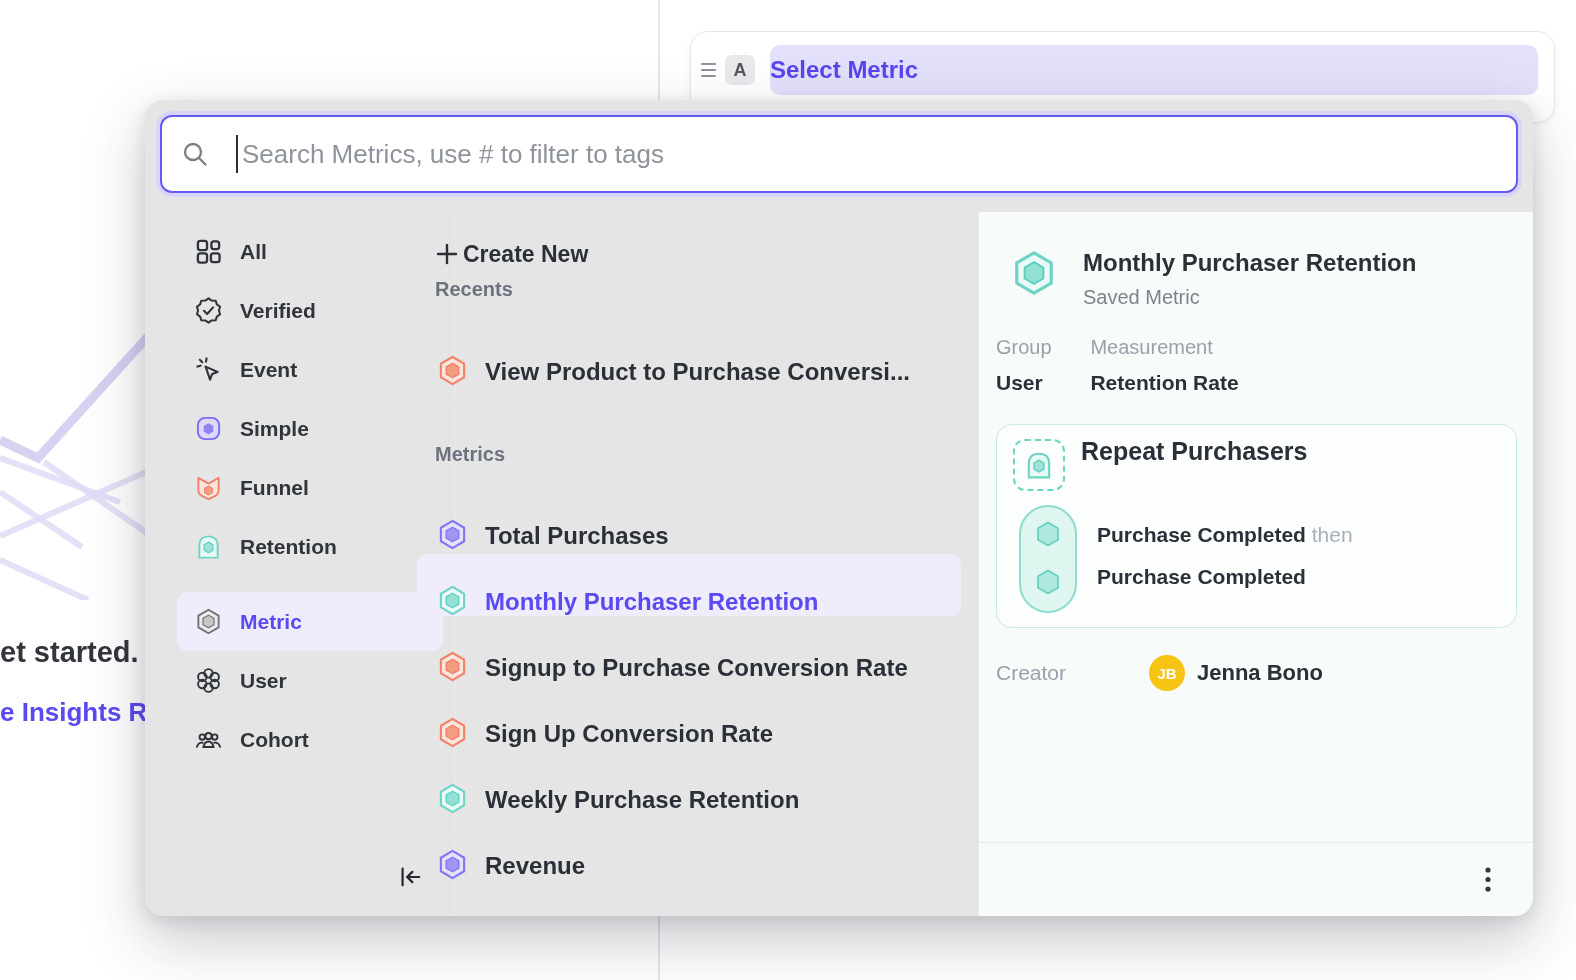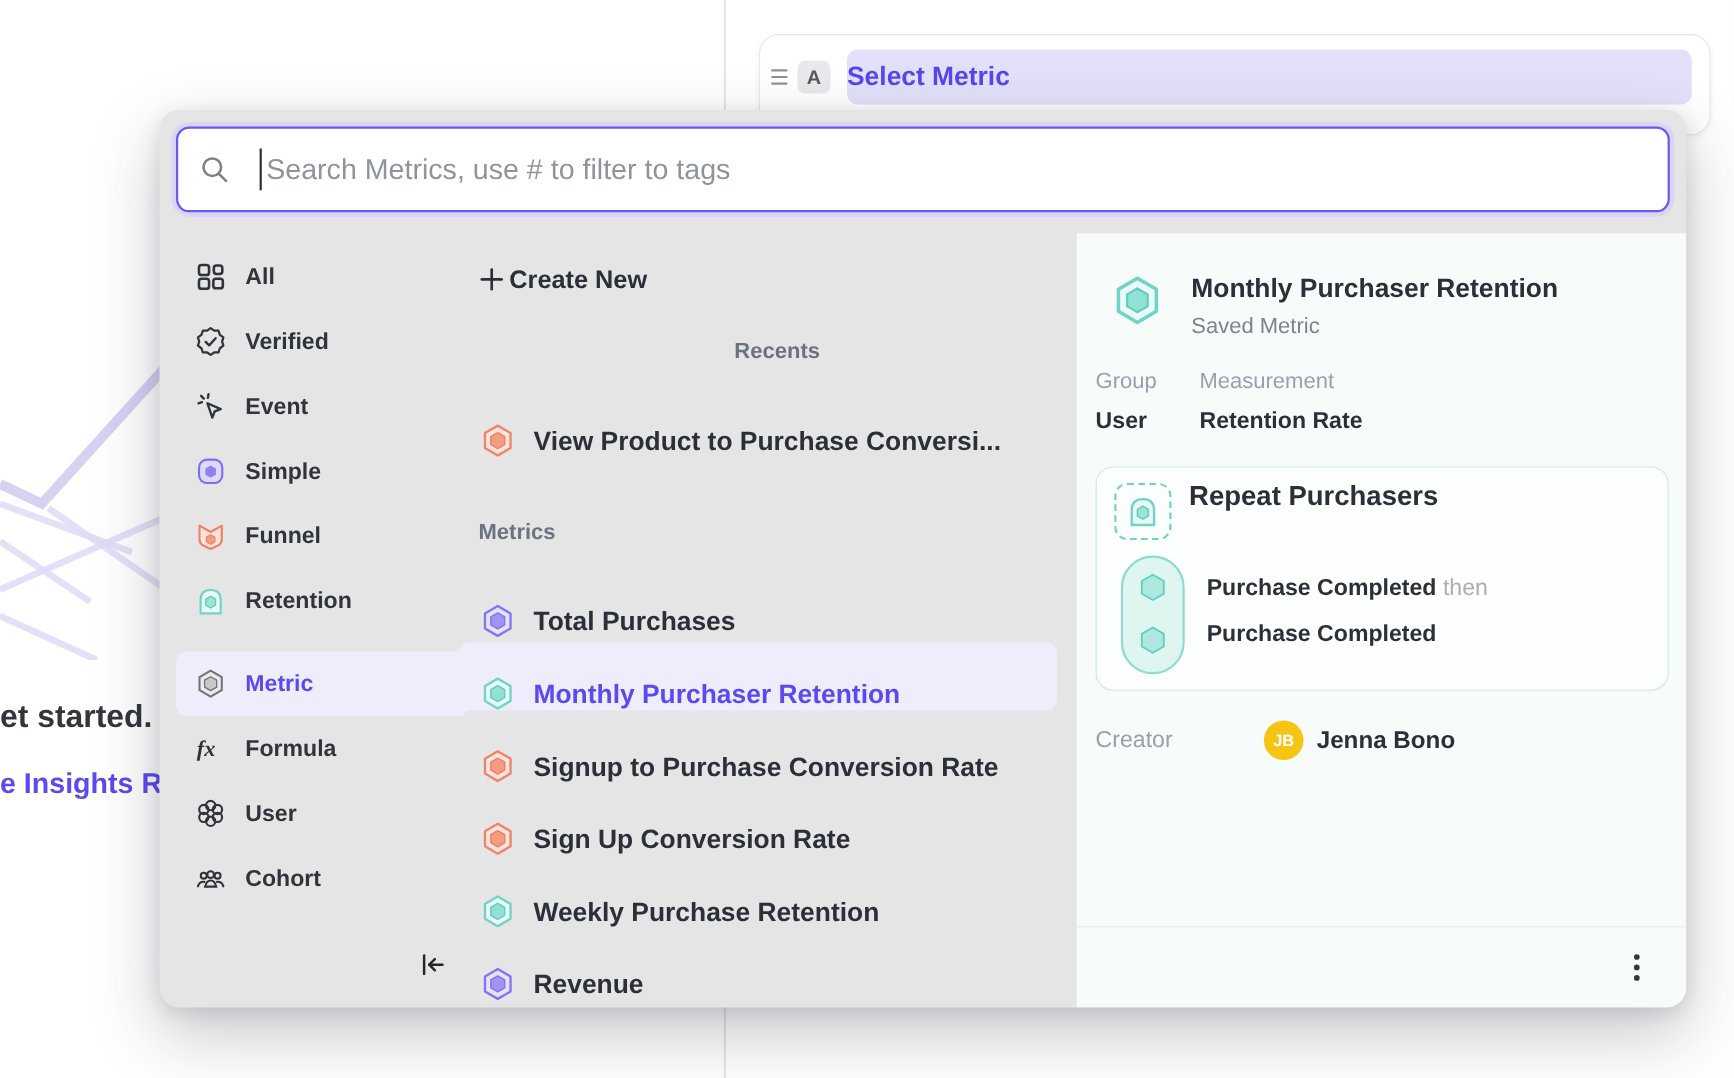--- a/index.html
+++ b/index.html
@@ -34,36 +34,36 @@
                display:flex;align-items:center;background:#fff;}
   .search-icon{display:flex;margin-left:19px;}
   .text-caret{width:2px;height:38px;background:#2c3036;margin-left:27px;}
   .search-input{flex:1;border:none;outline:none;background:transparent;font-size:26px;margin-left:2px;
                 font-family:"Liberation Sans",sans-serif;color:#2b3038;}
   .search-input::placeholder{color:#8e939c;}
 
   .columns{position:absolute;left:0;top:112px;right:0;bottom:0;}
 
   
-  .sidebar{position:absolute;left:0;top:0;bottom:0;width:294px;border-right:1px solid #e8e9eb;box-sizing:border-box;}
+  .sidebar{position:absolute;left:17px;top:0;bottom:0;width:294px;border-right:1px solid #e8e9eb;box-sizing:border-box;}
   .sidebar-list{padding-top:10px;}
   .sidebar-item-row{height:59px;display:flex;align-items:center;gap:18px;margin:0 12px 0 15px;padding-left:18px;
                     border-radius:10px;font-size:21px;font-weight:600;color:#30343b;cursor:pointer;}
   .sidebar-item-row.selected{background:#efecfc;color:#5a4af0;margin-top:16px;}
   .sidebar-item-row .row-icon{width:27px;height:27px;}
   .sidebar-footer{position:absolute;left:0;bottom:0;width:100%;height:80px;border-top:1px solid #e8e9eb;box-sizing:border-box;
                   display:flex;align-items:center;justify-content:flex-end;}
   .collapse-btn{margin-right:28px;background:none;border:none;cursor:pointer;display:flex;padding:4px;}
 
   
   .mid{position:absolute;left:255px;top:0;bottom:0;width:578px;overflow:hidden;}
   .create-new{margin-top:20px;height:44px;display:flex;align-items:center;gap:4px;padding-left:35px;
               font-size:23px;font-weight:700;color:#2b3038;cursor:pointer;}
   .section-label{padding-left:35px;font-size:20px;font-weight:700;color:#6c727e;height:26px;line-height:26px;}
-  .section-label.recents{margin-top:30px;text-align:center;}
+  .section-label.recents{}
   .section-label.metrics{margin-top:38px;}
   .recent-list{margin-top:22px;}
   .metric-list{margin-top:21px;}
   .recent-item-row,.metric-item-row{height:62px;display:flex;align-items:flex-end;gap:17px;margin:0 17px 4px 17px;
               padding-left:20px;border-radius:10px;font-size:24px;font-weight:600;color:#2b3038;cursor:pointer;white-space:nowrap;}
   .metric-item-row.selected{background:#efecfc;color:#5a4af0;}
   .row-icon{display:flex;width:31px;height:31px;flex:none;}
   .mid-divider{border:none;border-top:1px solid #e8e9eb;margin:16px 17px 0 17px;}
 
   
@@ -212,28 +212,20 @@
               <span class="row-icon">
                 <svg width="100%" height="100%" viewBox="0 0 32 32">
    <path d="M16 2 L28 9 V23 L16 30 L4 23 V9 Z" fill="#ebebec" stroke="#6f7379" stroke-width="2.2" stroke-linejoin="round"></path>
    <path d="M16 8.5 L22.5 12.25 V19.75 L16 23.5 L9.5 19.75 V12.25 Z" fill="#c7c8ca" stroke="#6f7379" stroke-width="1.4" stroke-linejoin="round"></path>
                 </svg>
               </span>
               <span>Metric</span>
             </div>
             <div class="sidebar-item-row">
               <span class="row-icon">
-                <svg width="100%" height="100%" viewBox="0 0 28 28">
-    <text x="1" y="21" font-family="Liberation Serif, serif" font-style="italic" font-weight="600" font-size="21" fill="#2f333a">fx</text>
-                </svg>
-              </span>
-              <span>Formula</span>
-            </div>
-            <div class="sidebar-item-row">
-              <span class="row-icon">
                 <svg width="100%" height="100%" viewBox="0 0 28 28" fill="none" stroke="#2f333a" stroke-width="2">
                   <circle cx="14.0" cy="6.6" r="4.4"></circle>
                   <circle cx="20.4" cy="10.3" r="4.4"></circle>
                   <circle cx="20.4" cy="17.7" r="4.4"></circle>
                   <circle cx="14.0" cy="21.4" r="4.4"></circle>
                   <circle cx="7.6" cy="17.7" r="4.4"></circle>
                   <circle cx="7.6" cy="10.3" r="4.4"></circle>
                 </svg>
               </span>
               <span>User</span>

